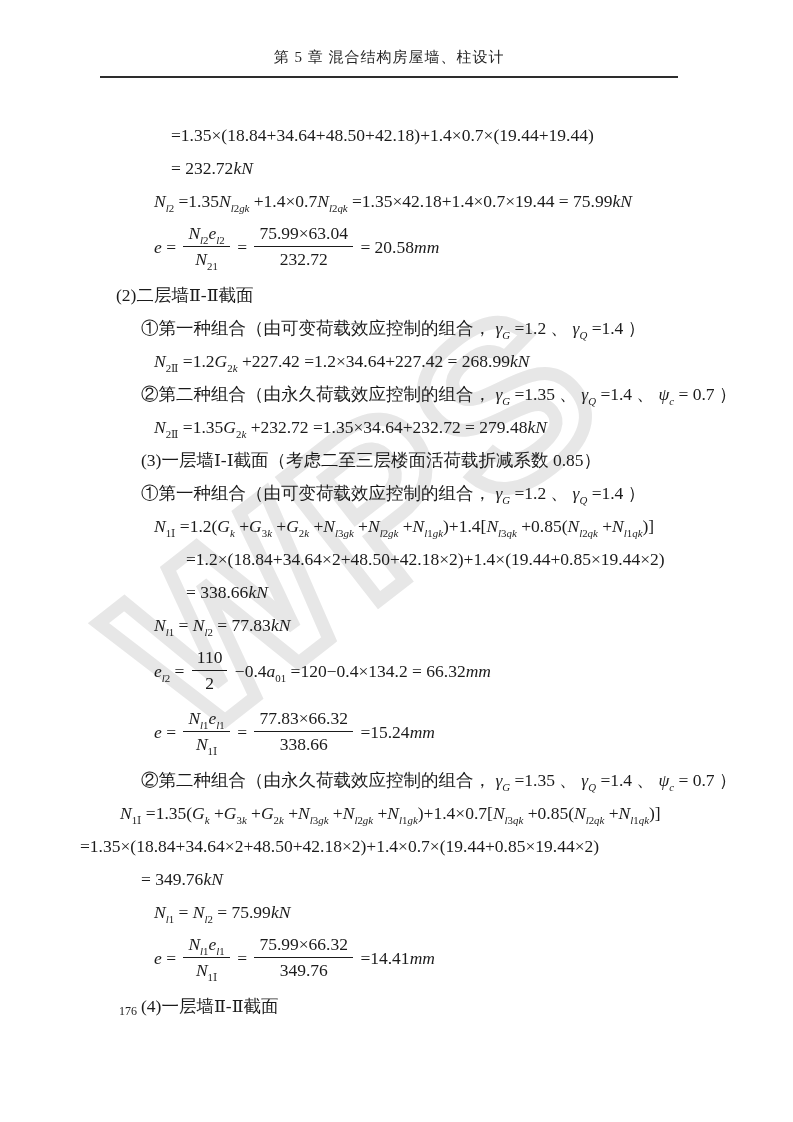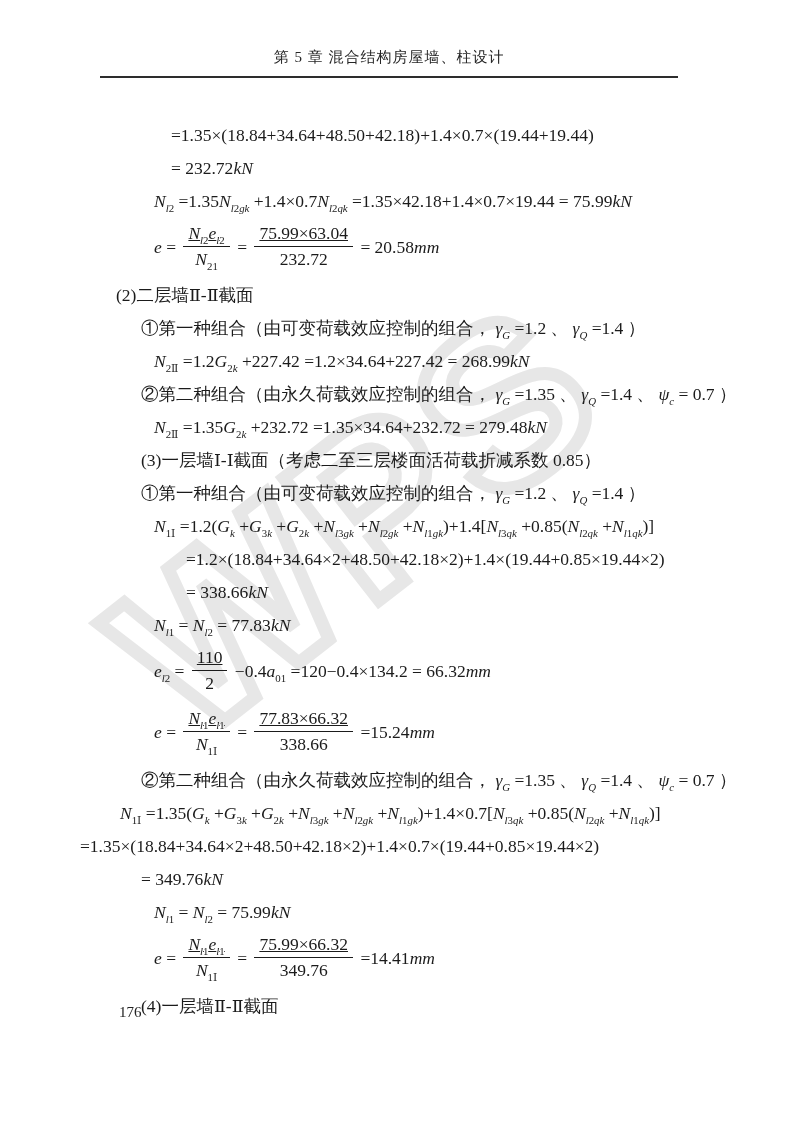--- a/index.html
+++ b/index.html
@@ -6,23 +6,23 @@
   .page{position:relative;width:793px;height:1122px;margin:0 auto;background:#ffffff;
         font-family:"Liberation Serif","DejaVu Serif",serif;color:#1b1b1b;overflow:hidden;}
   .watermark{position:absolute;left:0;top:0;width:793px;height:1122px;z-index:0;pointer-events:none;}
   .header{position:absolute;left:100px;top:48px;width:578px;z-index:1;text-align:center;
           font-size:15px;letter-spacing:1px;color:#262626;padding-bottom:9px;border-bottom:2px solid #2d2d2d;}
   .content{position:absolute;left:0;top:103px;width:793px;z-index:1;}
   .line{font-size:17.5px;line-height:25px;margin-bottom:8px;white-space:nowrap;}
   .line i{font-style:italic;}
   .line sub{font-size:0.62em;line-height:0;}
   .frac{display:inline-block;vertical-align:middle;text-align:center;margin:1px 3px;transform:translateY(-2px);}
-  .frac .num{display:block;border-bottom:1.4px solid #1b1b1b;padding:0 5px;text-decoration:underline;}
+  .frac .num{display:block;border-bottom:1.4px solid #1b1b1b;padding:0 5px;}
   .frac .den{display:block;padding:0 5px;}
-  .pagenum{position:absolute;left:119px;top:1004px;z-index:1;font-size:15px;color:#222;}
+  .pagenum{position:absolute;left:119px;top:1004px;z-index:1;font-size:12px;color:#222;}
 </style>
 </head>
 <body>
 
 <div class="page">
 
   <svg class="watermark" viewBox="0 0 793 1122">
     <g transform="translate(405,580) rotate(-38)">
       <text x="0" y="0" text-anchor="middle" font-family="Liberation Sans, DejaVu Sans, sans-serif" font-weight="bold" font-size="225" letter-spacing="8" fill="none" stroke="#e7e7e7" stroke-width="13">WPS</text>
     </g>

